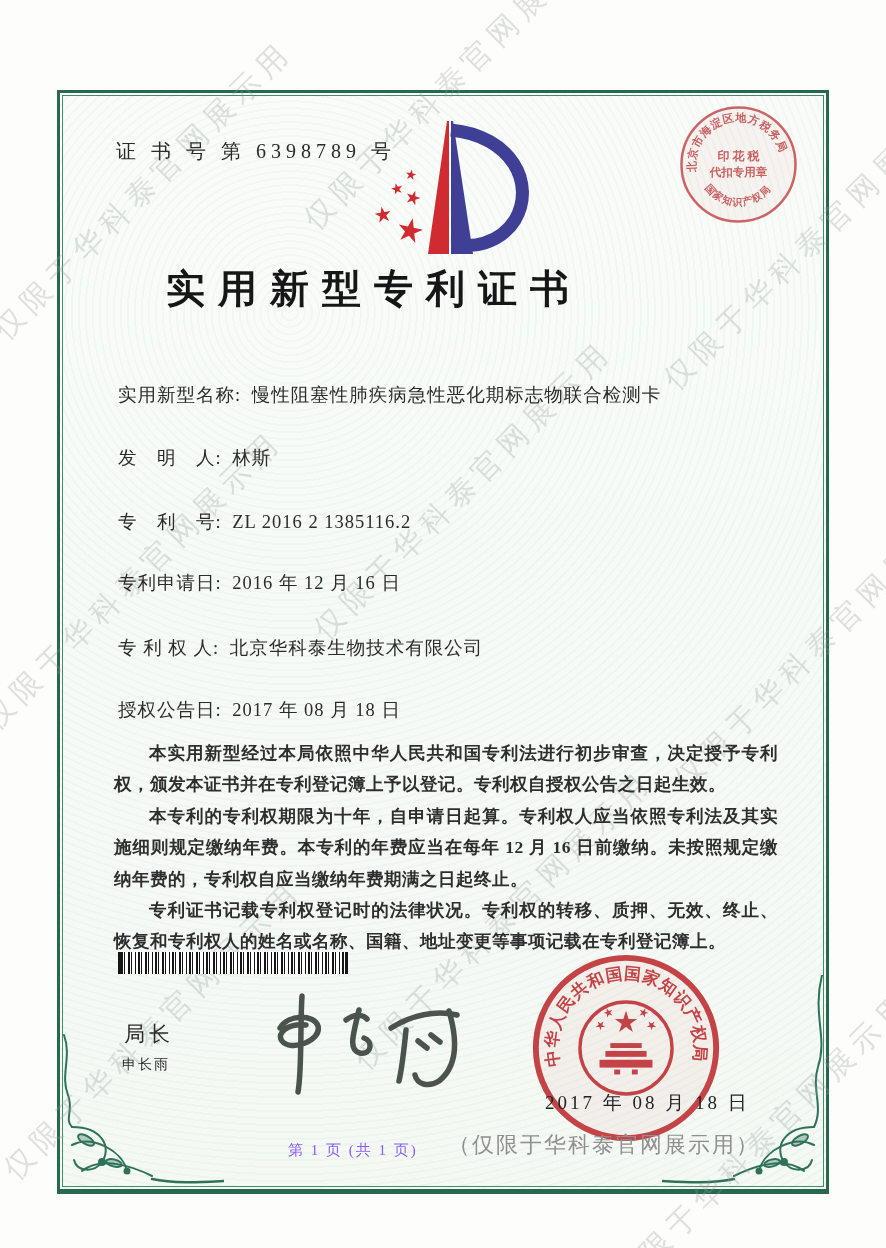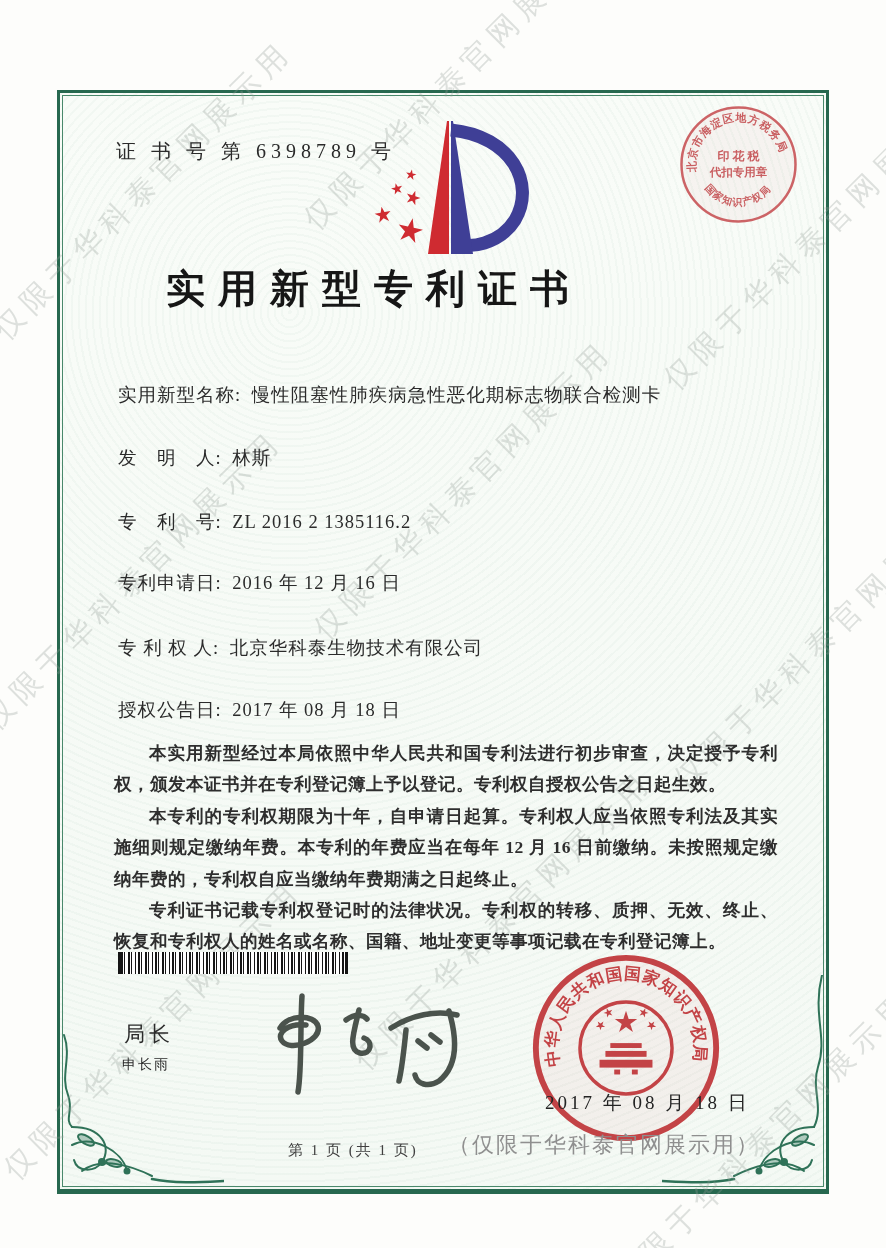--- a/index.html
+++ b/index.html
@@ -61,21 +61,21 @@
       #151515 14px 15px,#fff 15px 17px);
     border-left:3px solid #151515;border-right:3px solid #151515;
   }
   .sig-role{position:absolute;left:124px;top:1020px;z-index:6;font-size:21px;letter-spacing:4px;
     font-family:"Liberation Sans","DejaVu Sans",sans-serif;color:#2a2a2a;}
   .sig-name{position:absolute;left:122px;top:1056px;z-index:6;font-size:14px;letter-spacing:2px;
     font-family:"Liberation Sans","DejaVu Sans",sans-serif;color:#2a2a2a;}
   .sig-hand{position:absolute;left:258px;top:988px;z-index:6;}
   .big-seal{position:absolute;left:528px;top:950px;z-index:6;opacity:0.95;}
   .issue-date{position:absolute;left:545px;top:1090px;z-index:8;font-size:19px;letter-spacing:3px;color:#232323;}
-  .footer-page{position:absolute;left:288px;top:1141px;z-index:6;font-size:15px;letter-spacing:2px;color:#404040;}
+  .footer-page{position:absolute;left:288px;top:1141px;z-index:6;font-size:15px;letter-spacing:2px;color:#8b5cf6;}
   .footer-note{position:absolute;left:448px;top:1130px;z-index:6;font-size:22px;letter-spacing:2px;color:#8f8f8f;
     font-family:"Liberation Sans","DejaVu Sans",sans-serif;}
   .flourish{position:absolute;z-index:4;}
   .fl-br{right:54px;bottom:58px;}
   .fl-bl{left:54px;bottom:58px;transform:scaleX(-1);}
 </style>
 </head>
 <body>
 
 <div class="page">

